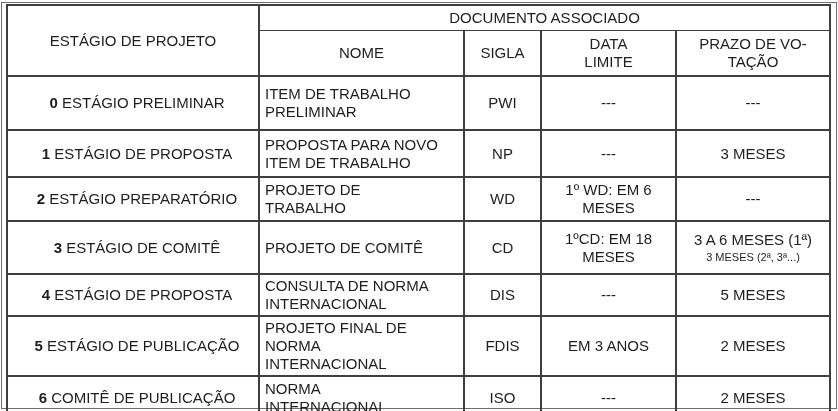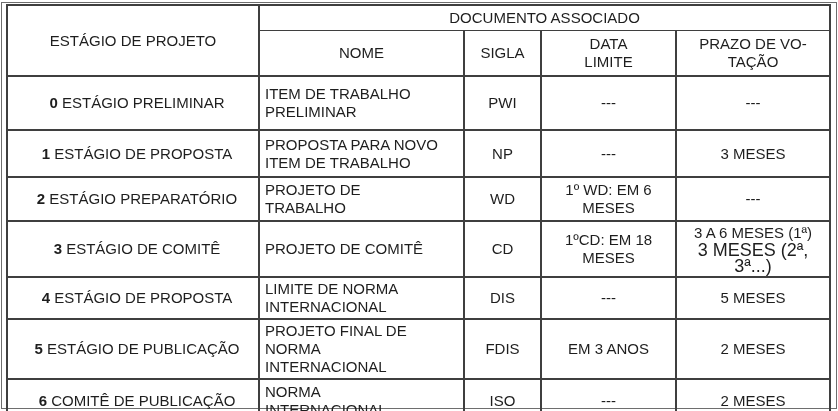--- a/index.html
+++ b/index.html
@@ -34,21 +34,21 @@
   }
   
   .tbl th.group { border-bottom-width: 1px; }
   .tbl th.sub   { border-top-width: 1px; }
   .center { text-align: center; }
   .left   { text-align: left; }
   .pre    { white-space: pre-line; }
   td.stage { padding-left: 11px; text-align: center; }
   td.nome  { padding-left: 5px;  }
   .stage b { font-weight: bold; }
-  .small-line { font-size: 18px; line-height: 16px; }
+  .small-line { font-size: 11px; line-height: 16px; }
 </style>
 </head>
 <body>
 
 <div class="page">
   <div class="frame">
     <table class="tbl">
       <colgroup>
         <col style="width:252px">
           <col style="width:205px">
@@ -105,21 +105,21 @@
         <td class="center pre">1ºCD: EM 18
 MESES</td>
         <td class="center">
           <div>3 A 6 MESES (1ª)</div>
           <div class="small-line">3 MESES (2ª, 3ª...)</div>
         </td>
       </tr>
 
       <tr style="height:42px">
         <td class="left stage"><b>4</b> <span>ESTÁGIO DE PROPOSTA</span></td>
-        <td class="left nome pre">LIMITE DE NORMA
+        <td class="left nome pre">CONSULTA DE NORMA
 INTERNACIONAL</td>
         <td class="center">DIS</td>
         <td class="center pre">---</td>
         <td class="center">5 MESES</td>
       </tr>
 
       <tr style="height:57px">
         <td class="left stage"><b>5</b> <span>ESTÁGIO DE PUBLICAÇÃO</span></td>
         <td class="left nome pre">PROJETO FINAL DE
 NORMA

